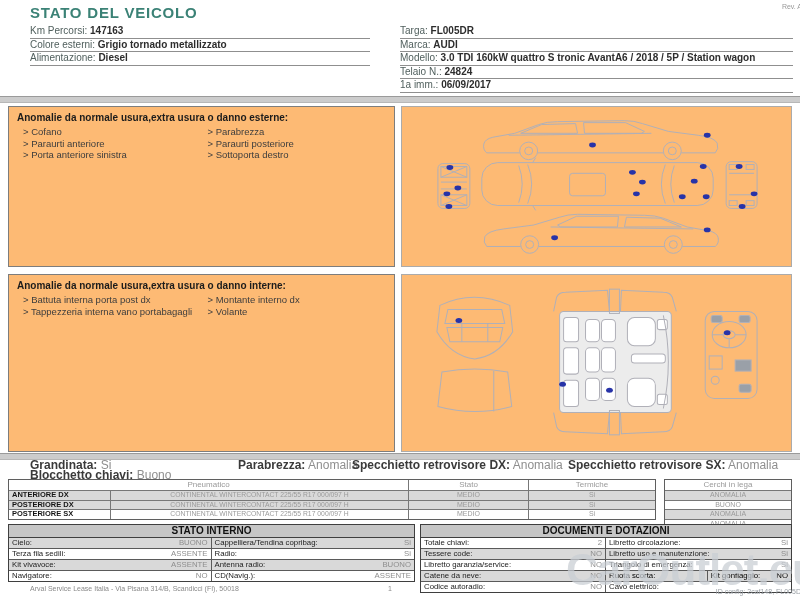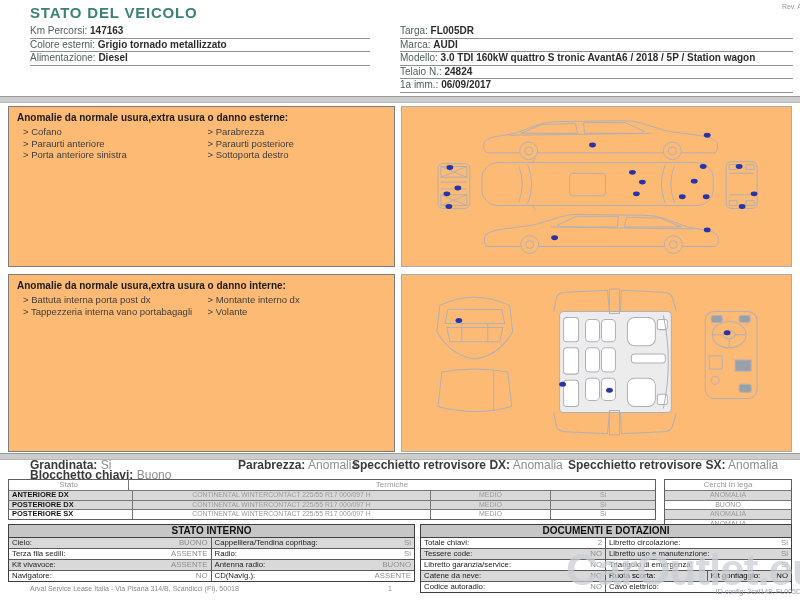--- a/index.html
+++ b/index.html
@@ -45,21 +45,21 @@
   
   .tyre-main{position:absolute;left:8px;top:479px;width:648px;border:1px solid #5f5f5f;box-sizing:border-box;}
   .tyre-cerchi{position:absolute;left:664px;top:479px;width:128px;border:1px solid #5f5f5f;box-sizing:border-box;}
   .t-hrow{display:flex;height:10px;}
   .t-h{font-size:8px;color:#9a9a9a;text-align:center;line-height:10px;box-sizing:border-box;overflow:hidden;}
   .t-h.pn{width:400px;border-right:1px solid #777;}
   .t-h.st{width:120px;border-right:1px solid #777;}
   .t-h.tm{flex:1;}
   .t-row{display:flex;height:8.5px;border-top:1px solid #777;overflow:hidden;}
   .t-row.odd{background:#D9D9D9;}
-  .t-pos{width:124px;font-size:7.5px;font-weight:bold;color:#151515;padding-left:3px;
+  .t-pos{width:102px;font-size:7.5px;font-weight:bold;color:#151515;padding-left:3px;
          line-height:8.5px;border-right:1px solid #777;box-sizing:border-box;overflow:hidden;}
   .t-tyre{width:298px;font-size:6.8px;color:#9a9a9a;text-align:center;line-height:8.5px;
           border-right:1px solid #777;box-sizing:border-box;overflow:hidden;}
   .t-stato{width:120px;font-size:7px;color:#9a9a9a;text-align:center;line-height:8.5px;
            border-right:1px solid #777;box-sizing:border-box;}
   .t-term{flex:1;font-size:7px;color:#9a9a9a;text-align:center;line-height:8.5px;}
   .c-h{height:10px;font-size:8px;color:#9a9a9a;text-align:center;line-height:10px;}
   .c-row{height:8.5px;font-size:7px;color:#9a9a9a;text-align:center;line-height:8.5px;border-top:1px solid #777;overflow:hidden;}
   .c-row.odd{background:#D9D9D9;}
 
@@ -320,20 +320,21 @@
     <span class="lbl">Specchietto retrovisore DX:</span>
     <span class="val">Anomalia</span>
   </div>
   <div class="sl st-sx">
     <span class="lbl">Specchietto retrovisore SX:</span>
     <span class="val">Anomalia</span>
   </div>
 
   <div class="tyre-main">
     <div class="t-hrow">
+      <div class="t-h pn">Pneumatico</div>
       <div class="t-h st">Stato</div>
       <div class="t-h tm">Termiche</div>
     </div>
     <div class="t-row odd">
       <div class="t-pos">ANTERIORE DX</div>
       <div class="t-tyre">CONTINENTAL WINTERCONTACT 225/55 R17 000/097 H</div>
       <div class="t-stato">MEDIO</div>
       <div class="t-term">Si</div>
     </div>
     <div class="t-row odd">

